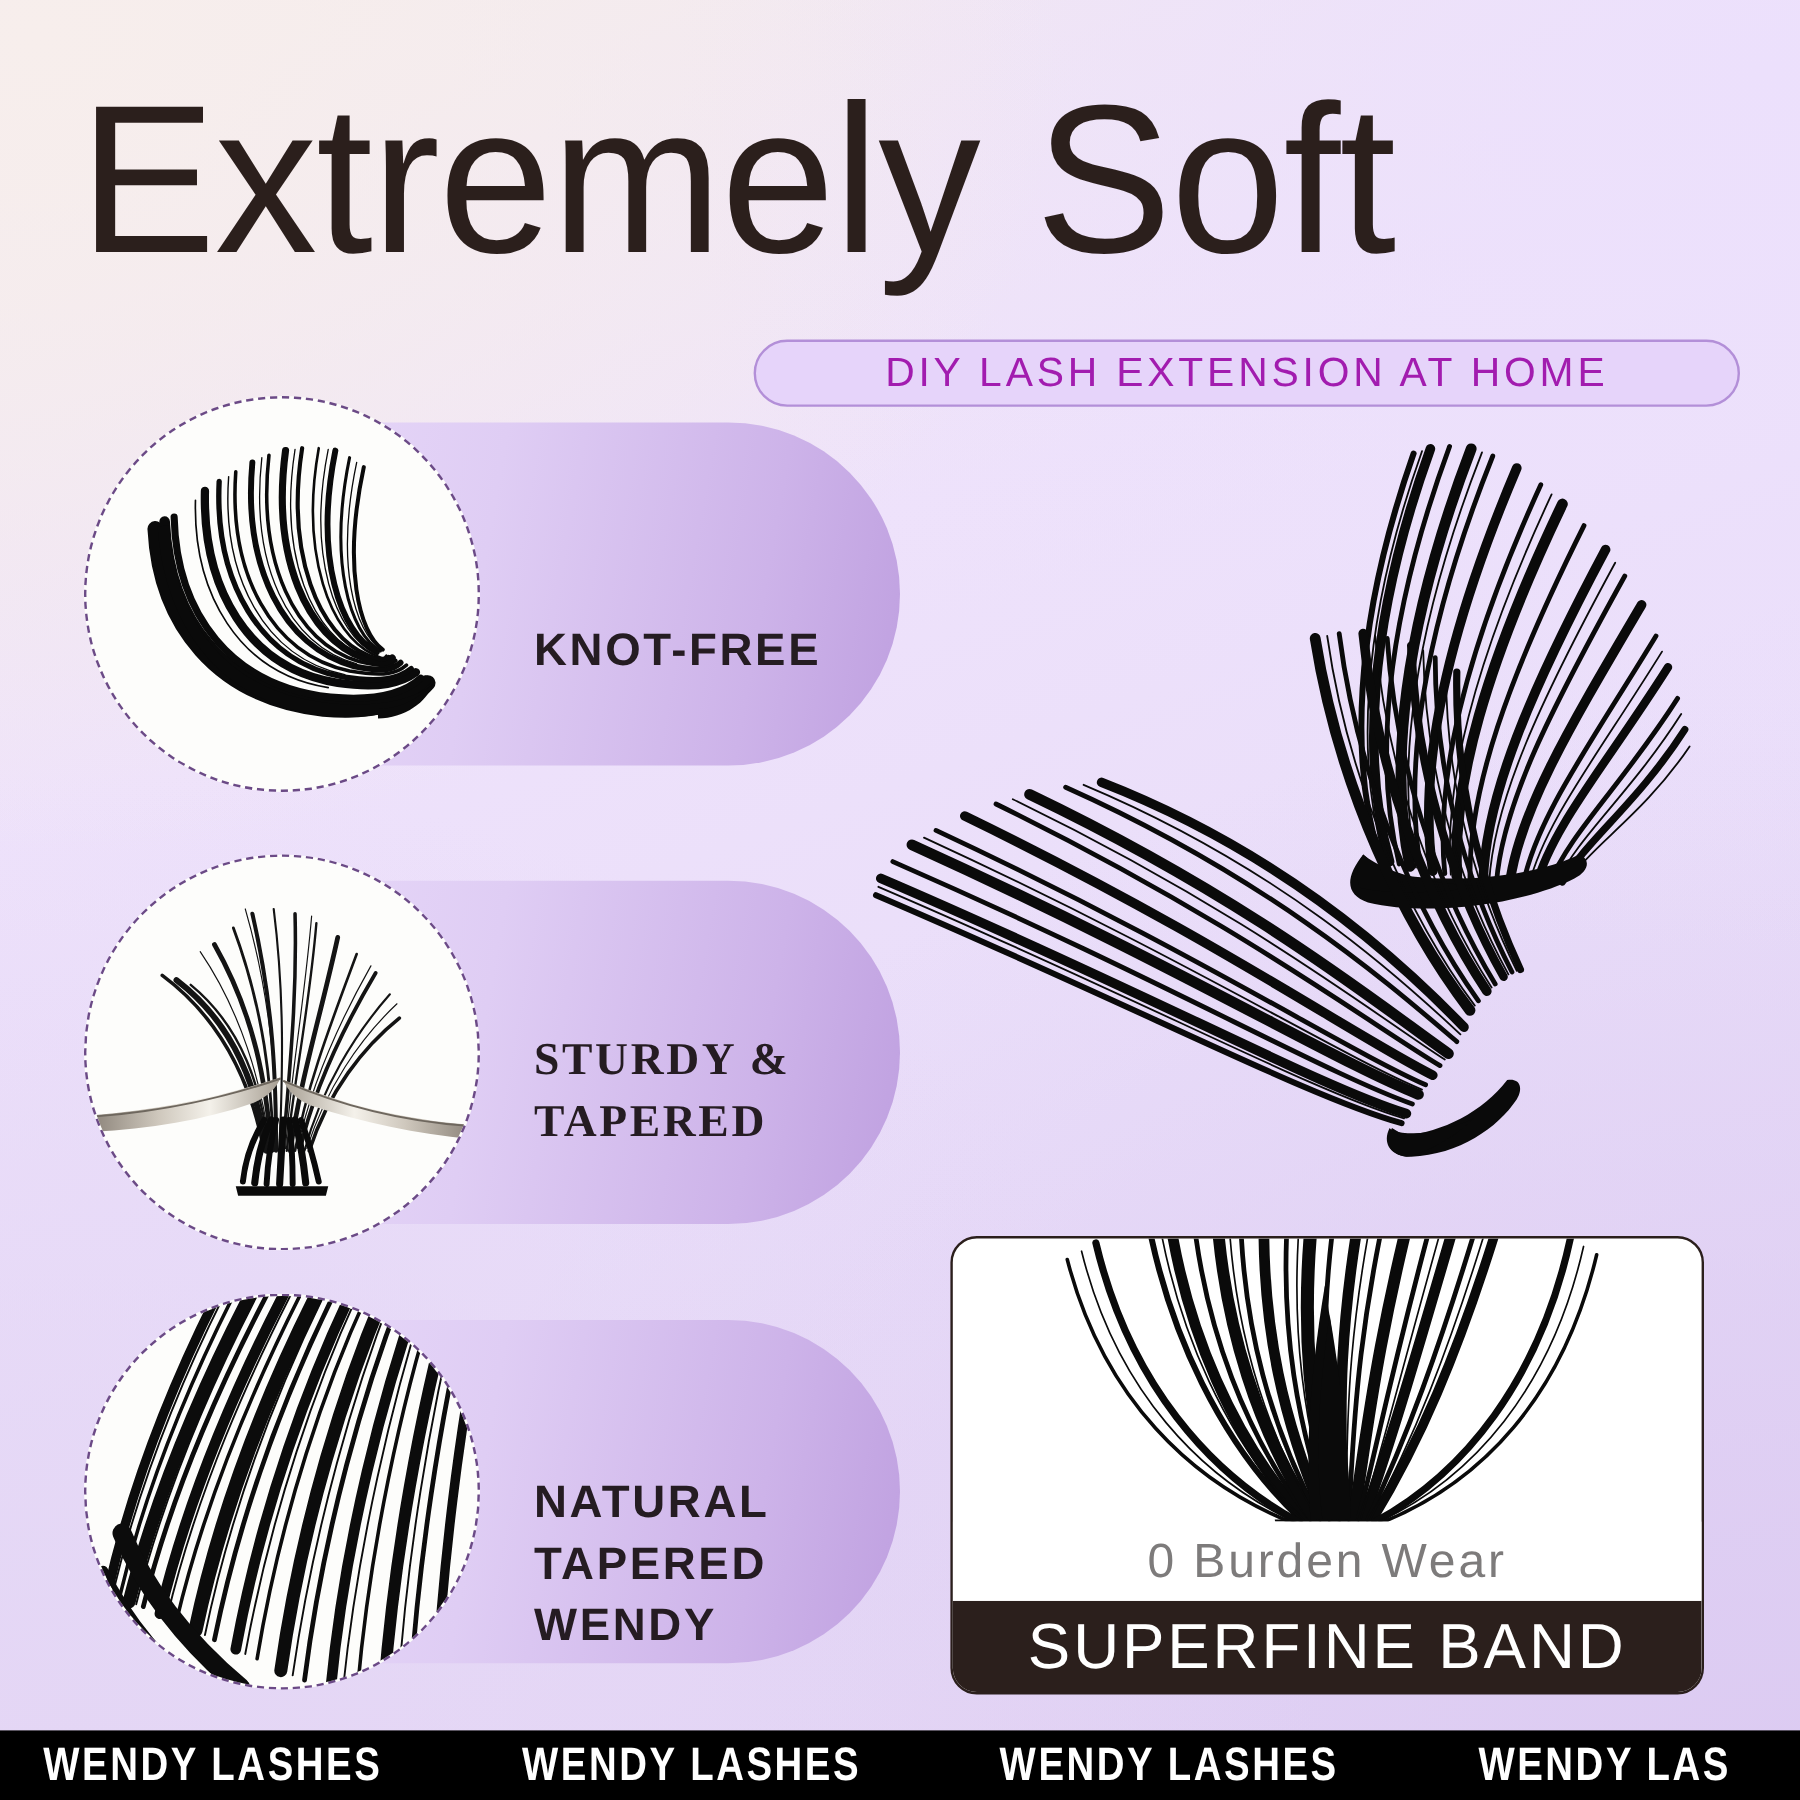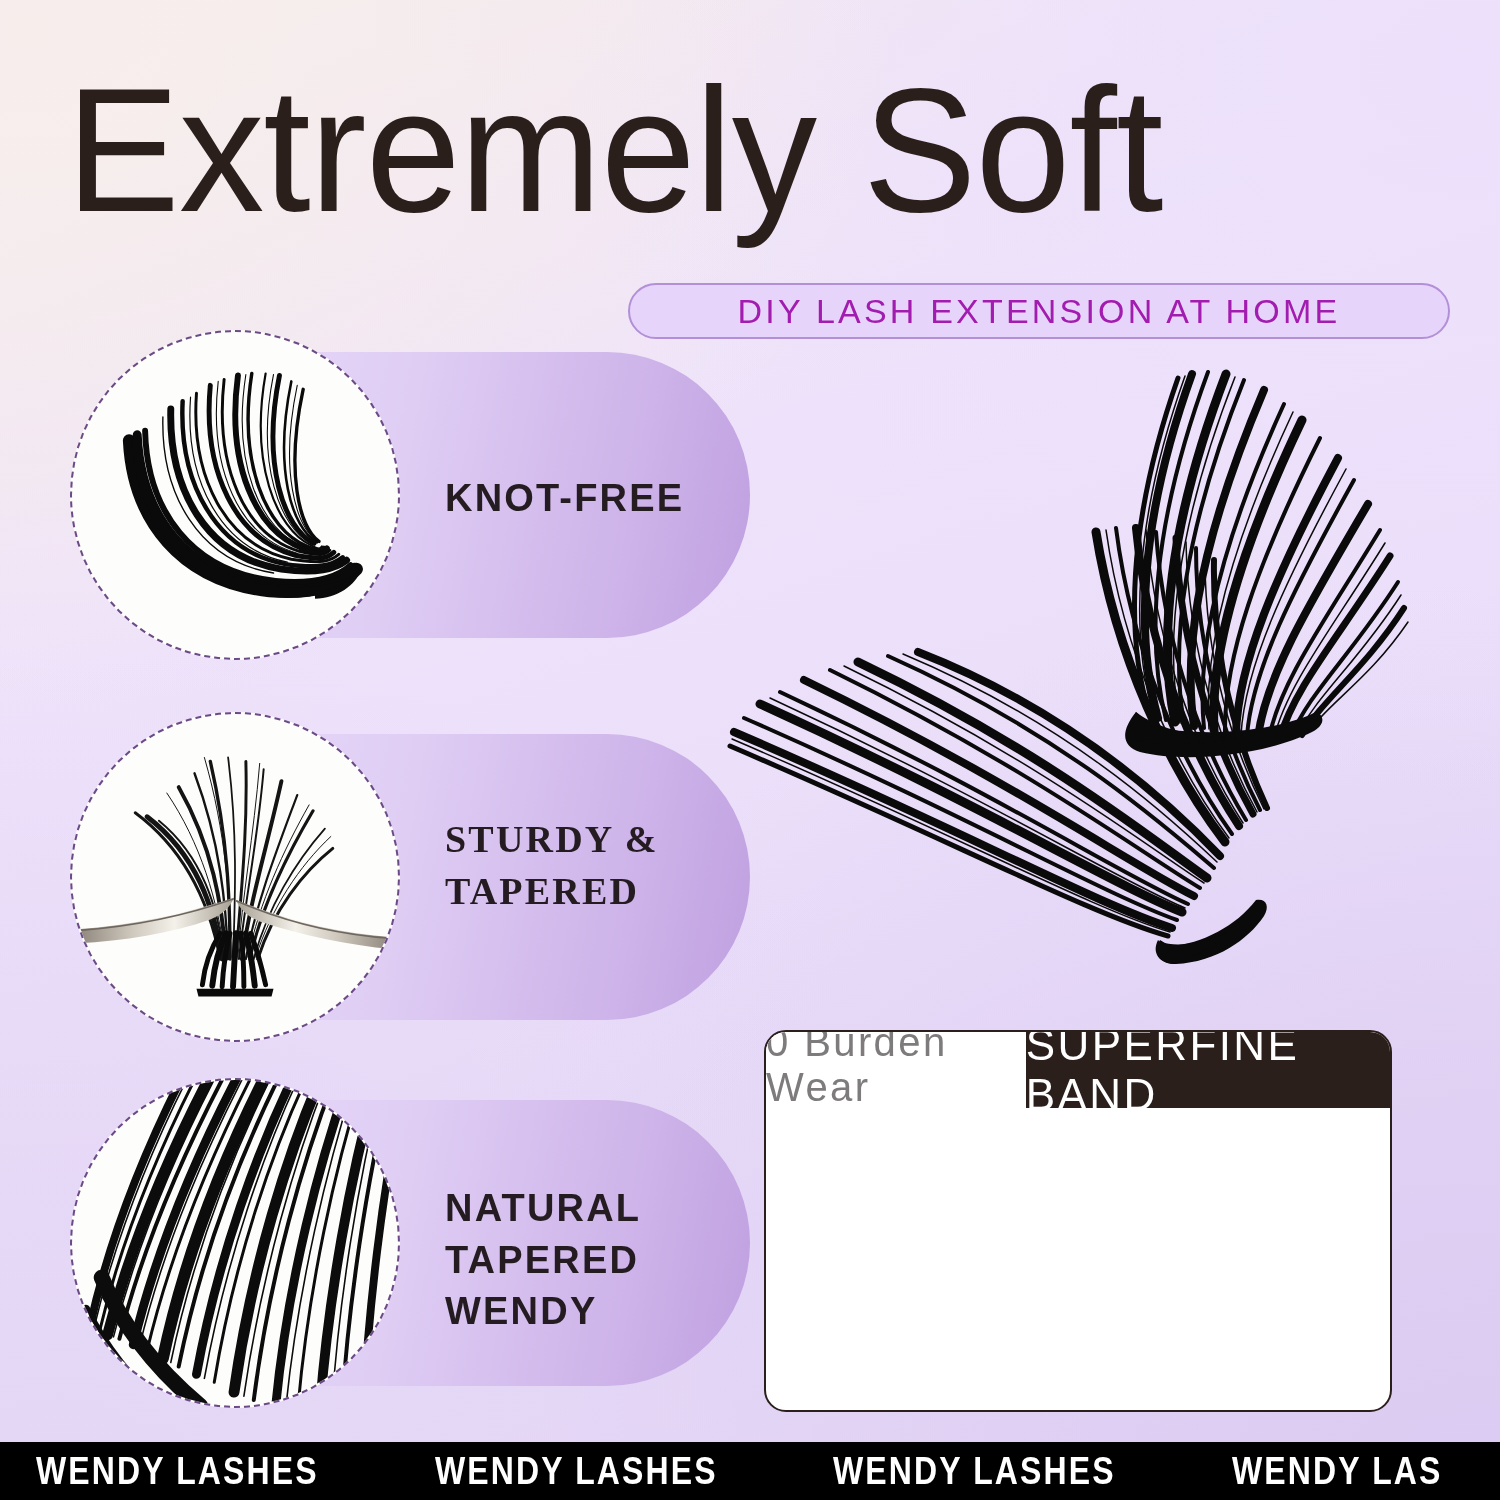--- a/index.html
+++ b/index.html
@@ -91,20 +91,21 @@
 
   .feature-label {
     position: absolute;
     left: 375px;
     width: 340px;
     font-size: 38px;
     line-height: 1.36;
     letter-spacing: 2.2px;
     font-weight: 700;
     color: #251c22;
+    margin-top: 44px;
   }
   .feature.f1 .feature-label { top: 143px; }
   .feature.f2 .feature-label { top: 102px; font-family: Liberation Serif, serif; }
   .feature.f3 .feature-label { top: 105px; }
   .feature-label .l2 { display: block; }
 
   .feature-circle {
     position: absolute;
     left: 0;
     top: 0;
@@ -124,31 +125,31 @@
     left: 720px;
     top: 340px;
     width: 760px;
     height: 660px;
   }
   .hero svg { display: block; width: 100%; height: 100%; }
 
   
   .band-card {
     position: absolute;
-    left: 764px;
+    left: 792px;
     top: 1030px;
     width: 628px;
     height: 382px;
     border-radius: 22px;
     border: 2px solid #2b1f1c;
     background: #ffffff;
     overflow: hidden;
     box-sizing: border-box;
     display: flex;
-    flex-direction: row;
+    flex-direction: column;
   }
   .band-art {
     position: relative;
     flex: 1 1 auto;
     overflow: hidden;
   }
   .band-art svg {
     position: absolute;
     left: 0; top: -58px;
     width: 100%;
@@ -167,21 +168,21 @@
     font-weight: 300;
     background: #ffffff;
     z-index: 2;
   }
   .band-footer {
     height: 76px;
     background: #2b1f1c;
     display: flex;
     align-items: center;
     justify-content: center;
-    font-size: 44px;
+    font-size: 53px;
     letter-spacing: 2.4px;
     color: #ffffff;
     font-weight: 400;
   }
 
   
   .watermark {
     position: absolute;
     left: 0;
     bottom: 0;

